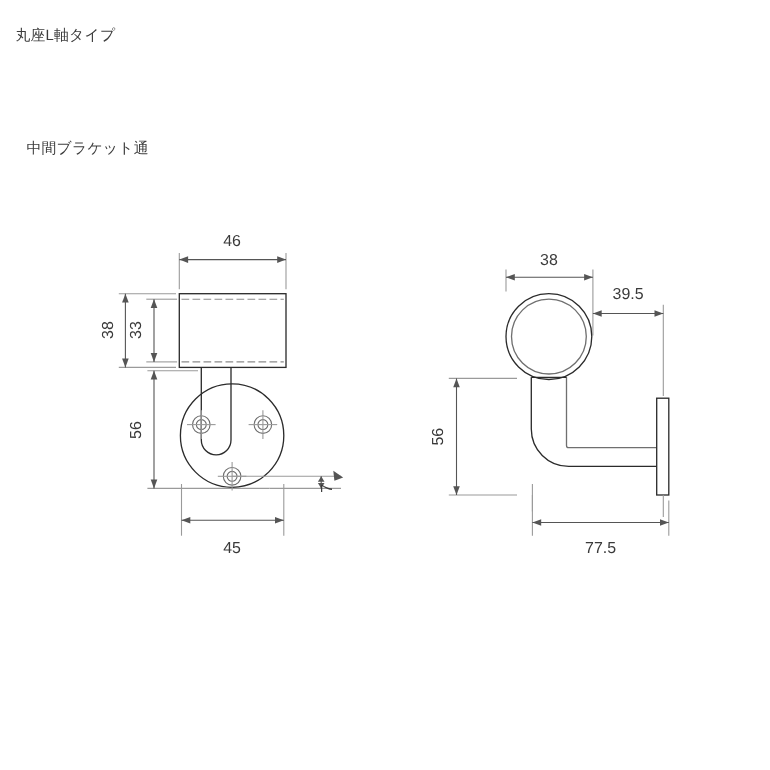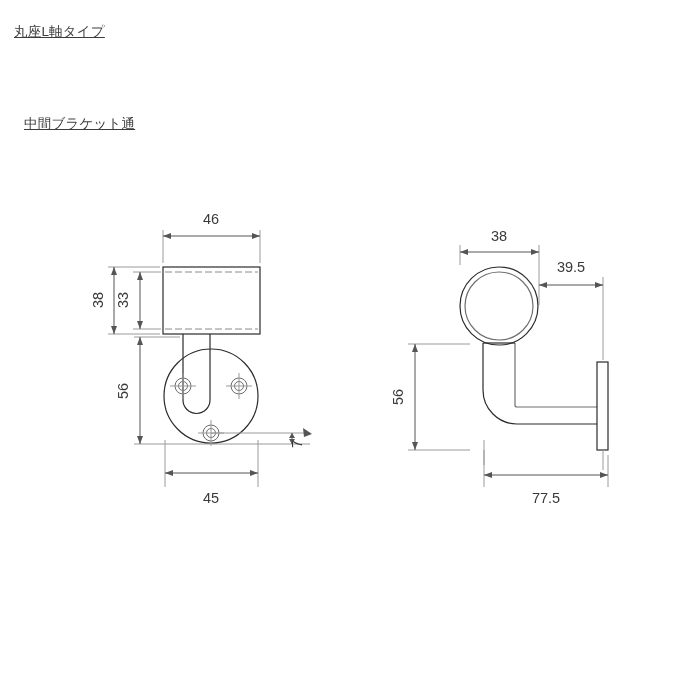--- a/index.html
+++ b/index.html
@@ -21,29 +21,28 @@
     width: 700px;
     height: 700px;
   }
   .title-text {
     position: absolute;
     font-size: 13.5px;
     color: #3c3c3c;
     letter-spacing: 0.2px;
     white-space: nowrap;
     line-height: 1;
-    text-decoration: underline;
   }
   #drawing-title {
     left: 14px;
     top: 25px;
   }
   #drawing-subtitle {
     left: 24px;
-    top: 117px;
+    top: 128px;
   }
   svg text {
     font-family: "Liberation Sans", sans-serif;
     fill: #3a3a3a;
   }
   .dim-label {
     font-size: 14.5px;
   }
   .dim-line {
     stroke: #555555;

